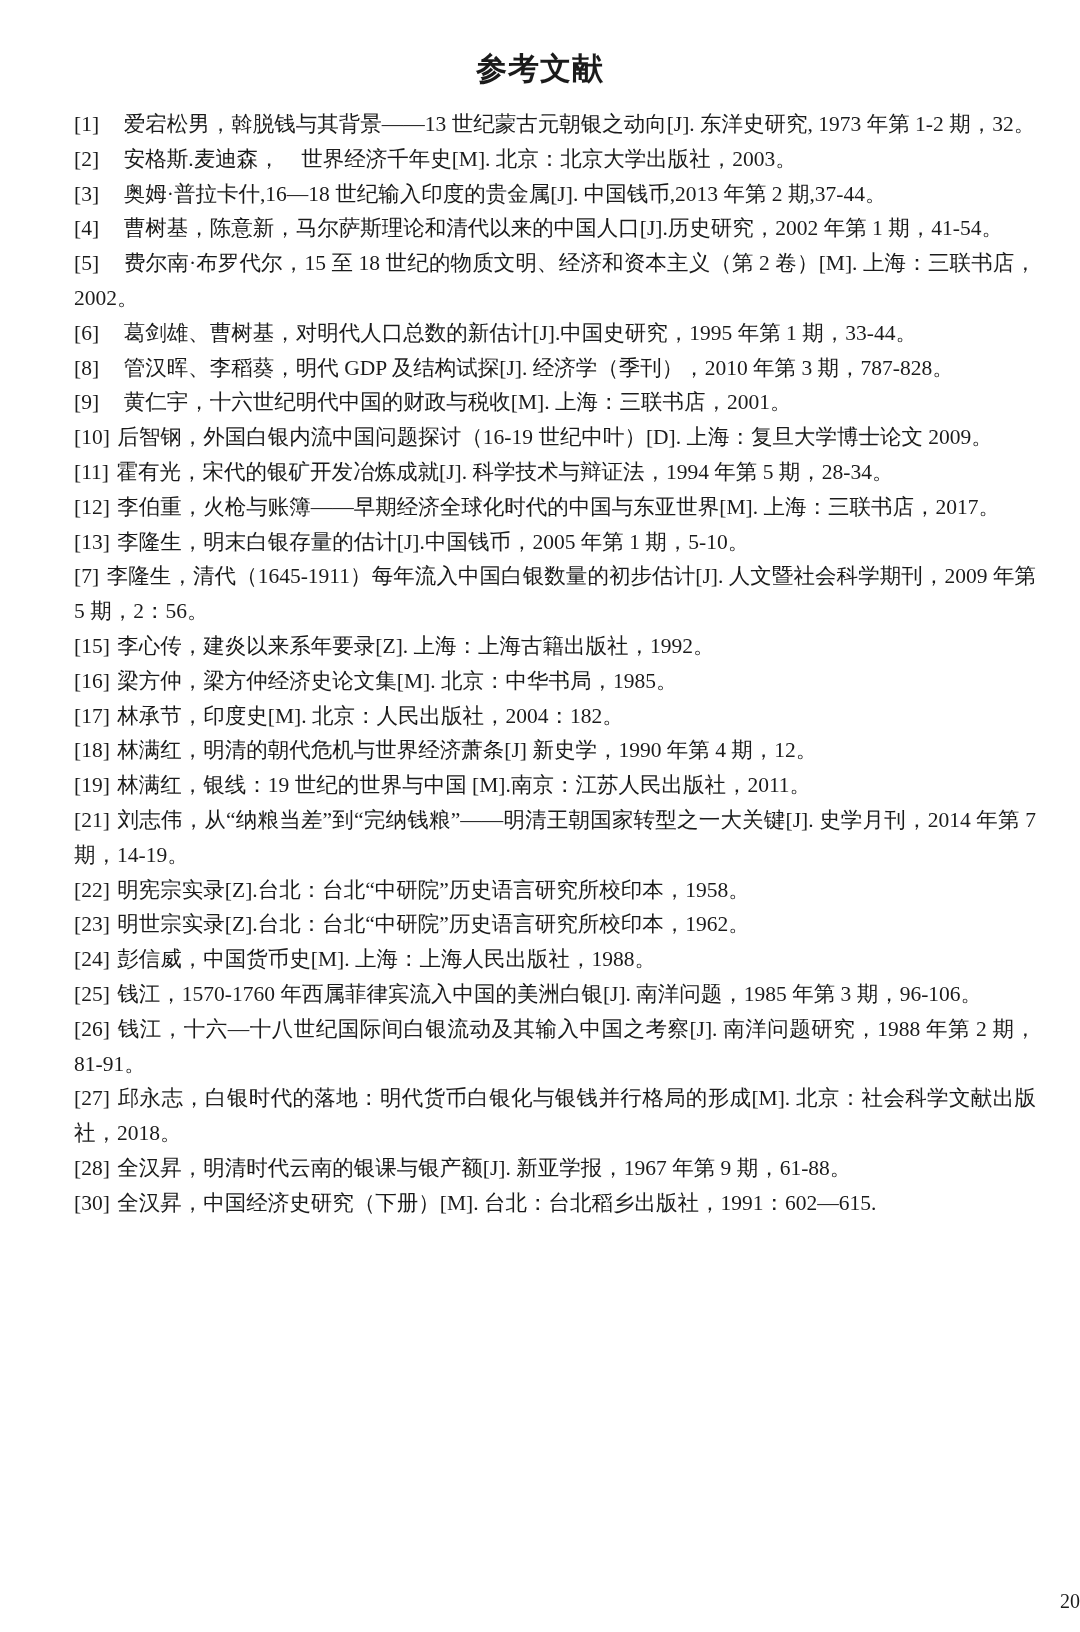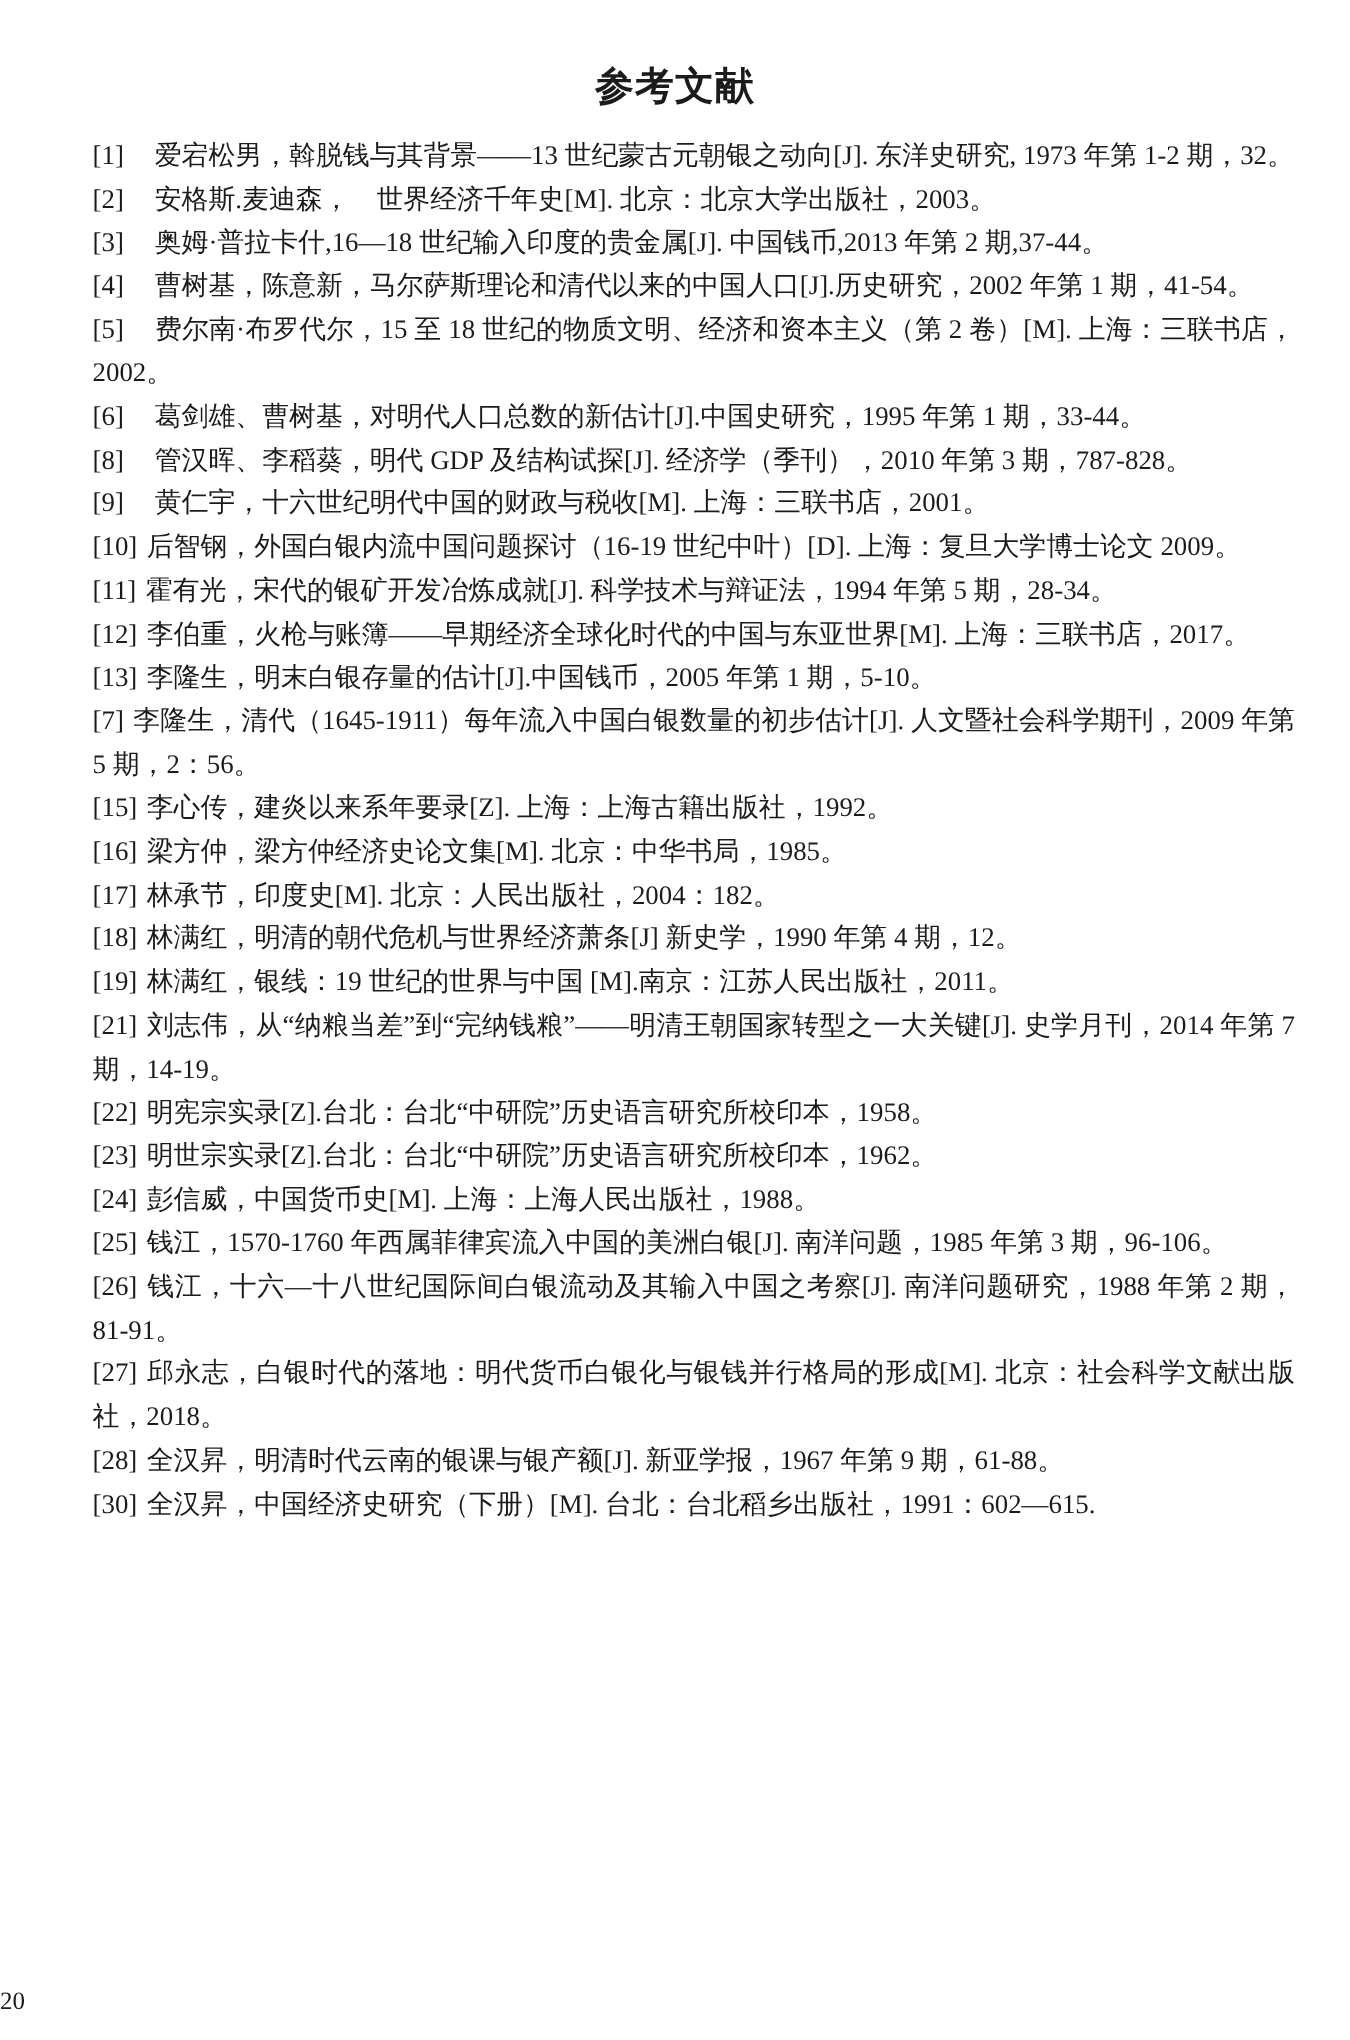--- a/index.html
+++ b/index.html
@@ -35,21 +35,21 @@
     margin: 0;
     padding: 0;
   }
   .num.d1 { margin-right: 1.15em; }
   .num.d2 { margin-right: 0.35em; }
   .pageno {
     position: absolute;
     left: 0;
     right: 0;
     top: 1590px;
-    text-align: left;
+    text-align: right;
     font-size: 20px;
   }
 </style>
 </head>
 <body>
 
 <div class="page">
   <h1 class="title">参考文献</h1>
   <div class="refs">
   <p class="ref"><span class="num d1">[1]</span><span class="txt">爱宕松男，斡脱钱与其背景——13 世纪蒙古元朝银之动向[J]. 东洋史研究, 1973 年第 1-2 期，32。</span></p>

